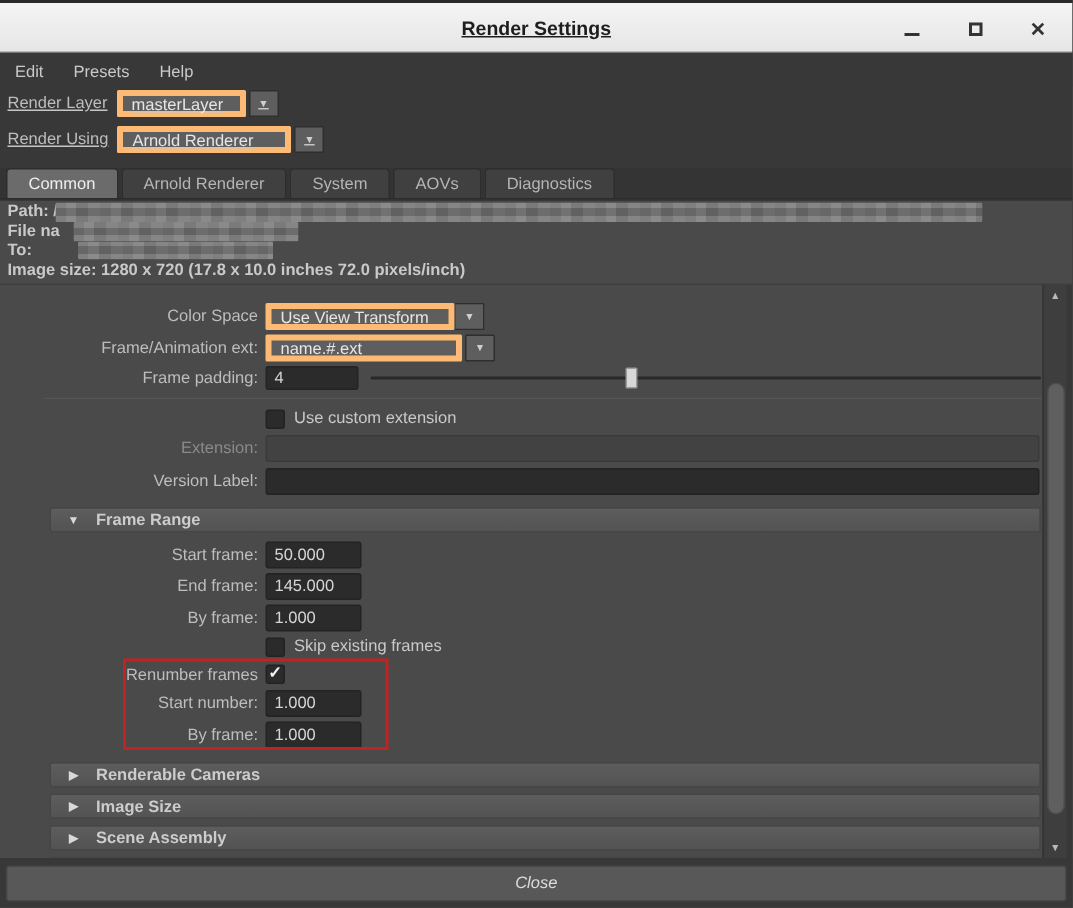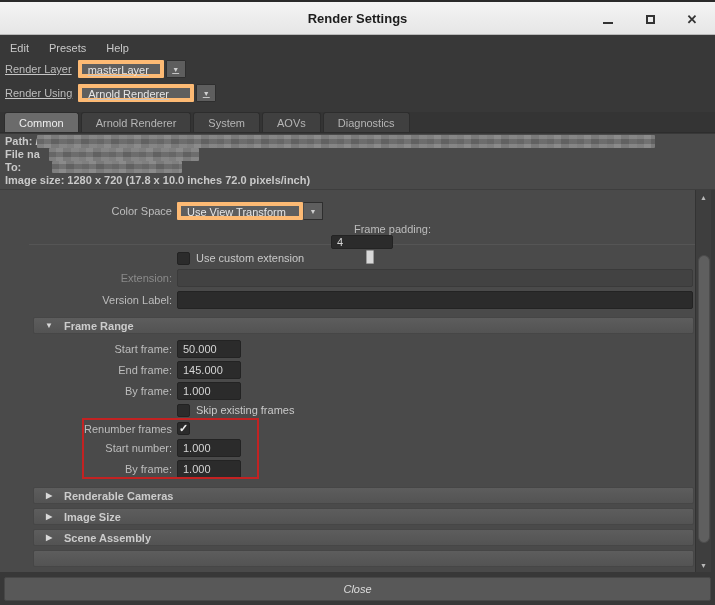--- a/index.html
+++ b/index.html
@@ -12,21 +12,21 @@
     position:relative;
   }
   
   .titlebar {
     position:absolute; left:0; top:0; width:715px; height:35px;
     background:linear-gradient(#f4f4f4,#e6e6e6);
     border-top:2px solid #2a2a2a;
     border-bottom:1px solid #b9b9b9;
     display:flex; align-items:center; justify-content:center;
   }
-  .titlebar .title { font-size:13px; font-weight:bold; color:#1d1d1d; }
+  .titlebar .title { font-size:13px; font-weight:bold; color:#1d1d1d;text-decoration:underline; }
   .win-controls {
     position:absolute; right:14px; top:0; height:35px;
     display:flex; align-items:center; gap:24px;
   }
   .win-btn { width:18px; height:18px; display:flex; align-items:center; justify-content:center;
     color:#333; cursor:default; }
   .min-glyph { width:10px; height:2px; background:#333; margin-top:6px; }
   .max-glyph { width:9px; height:9px; border:2px solid #333; }
   .close-glyph { font-size:13px; font-weight:bold; color:#333; }
   
@@ -221,22 +221,31 @@
   <div class="row">
     <span class="lbl">Color Space</span>
     <div class="dropdown">
       <div class="drop-body" style="width:126px;">
           <span>Use View Transform</span>
         </div>
       <div class="drop-arrow attached">▼</div>
     </div>
   </div>
 
-
-  <div class="row" style="height:16px; margin-top:2px;flex-direction:column;">
+  <div class="row">
+    <span class="lbl">Frame/Animation ext:</span>
+    <div class="dropdown">
+      <div class="drop-body" style="width:131px;">
+          <span>name.#.ext</span>
+        </div>
+      <div class="drop-arrow">▼</div>
+    </div>
+  </div>
+
+  <div class="row" style="height:16px; margin-top:2px;">
     <span class="lbl">Frame padding:</span>
     <div class="field" style="width:62px; height:16px;">
       <span>4</span>
     </div>
     <div class="slider-wrap">
       <div class="slider-track"></div>
       <div class="slider-handle"></div>
     </div>
   </div>
 

